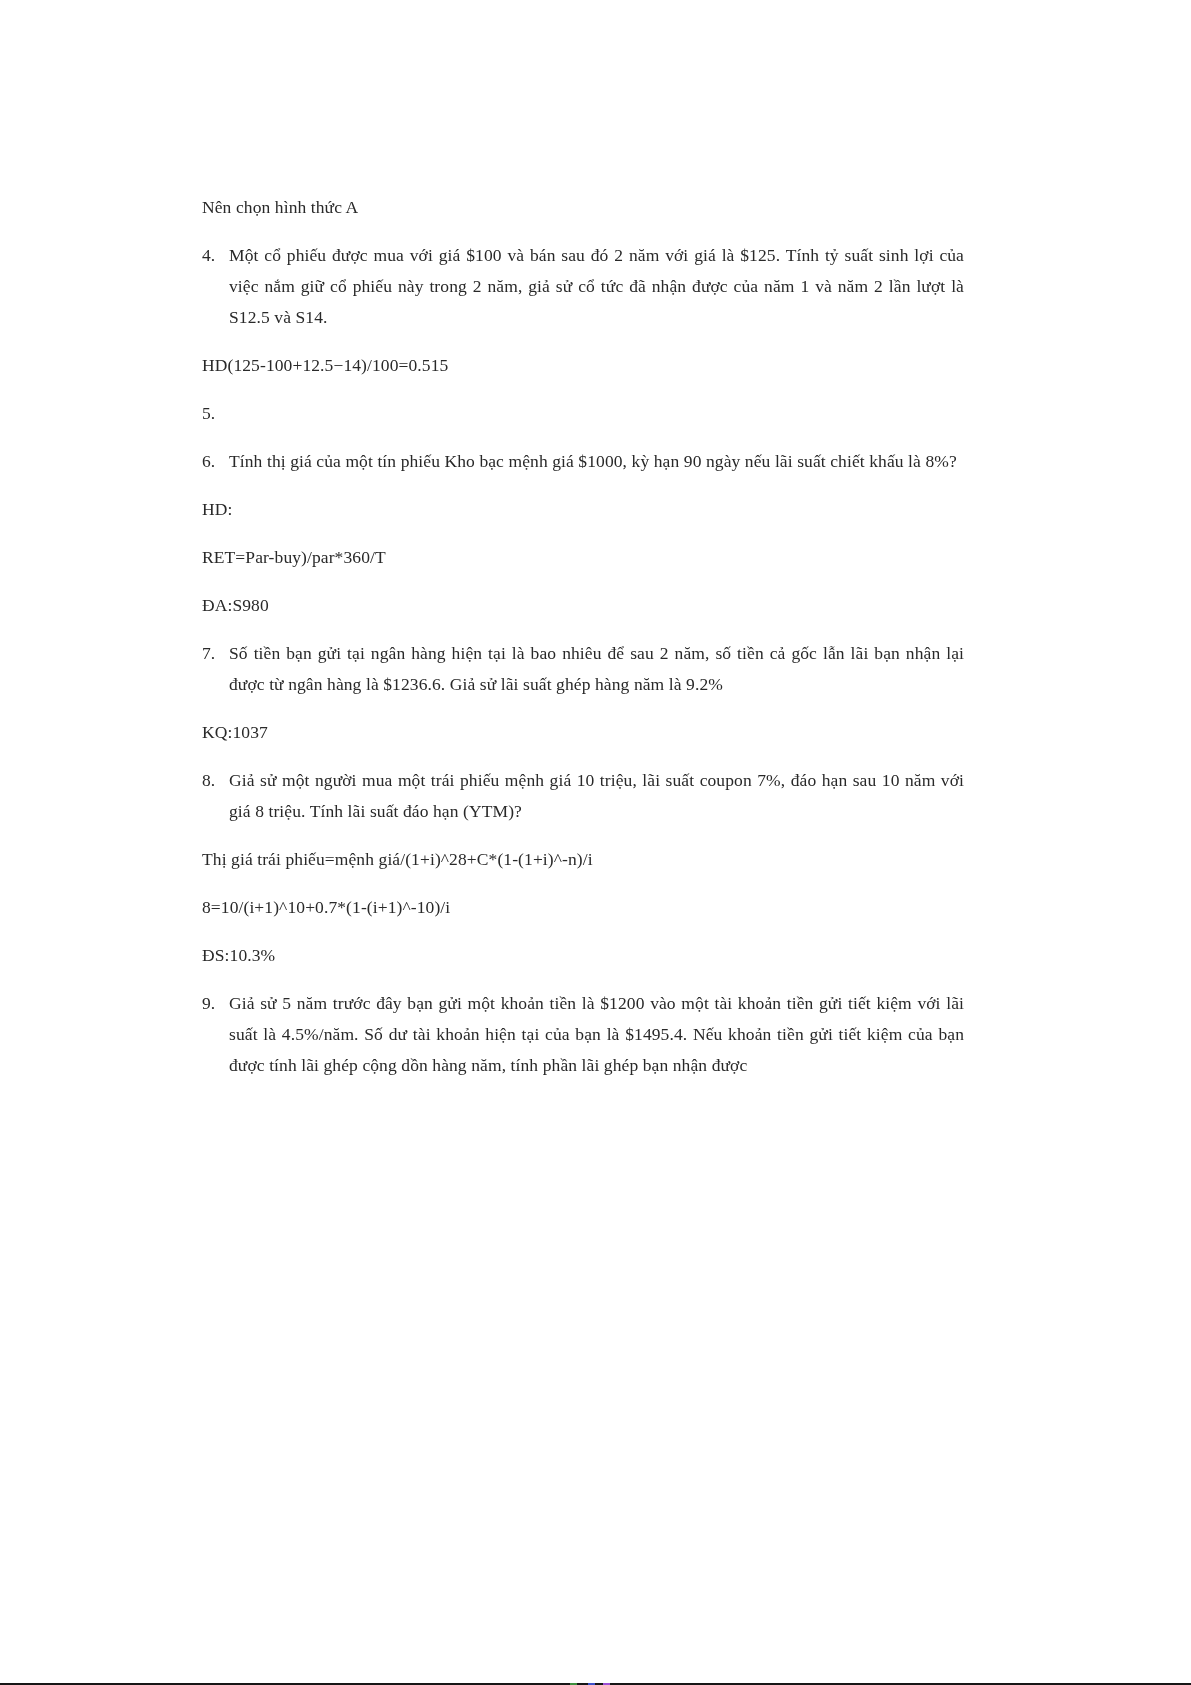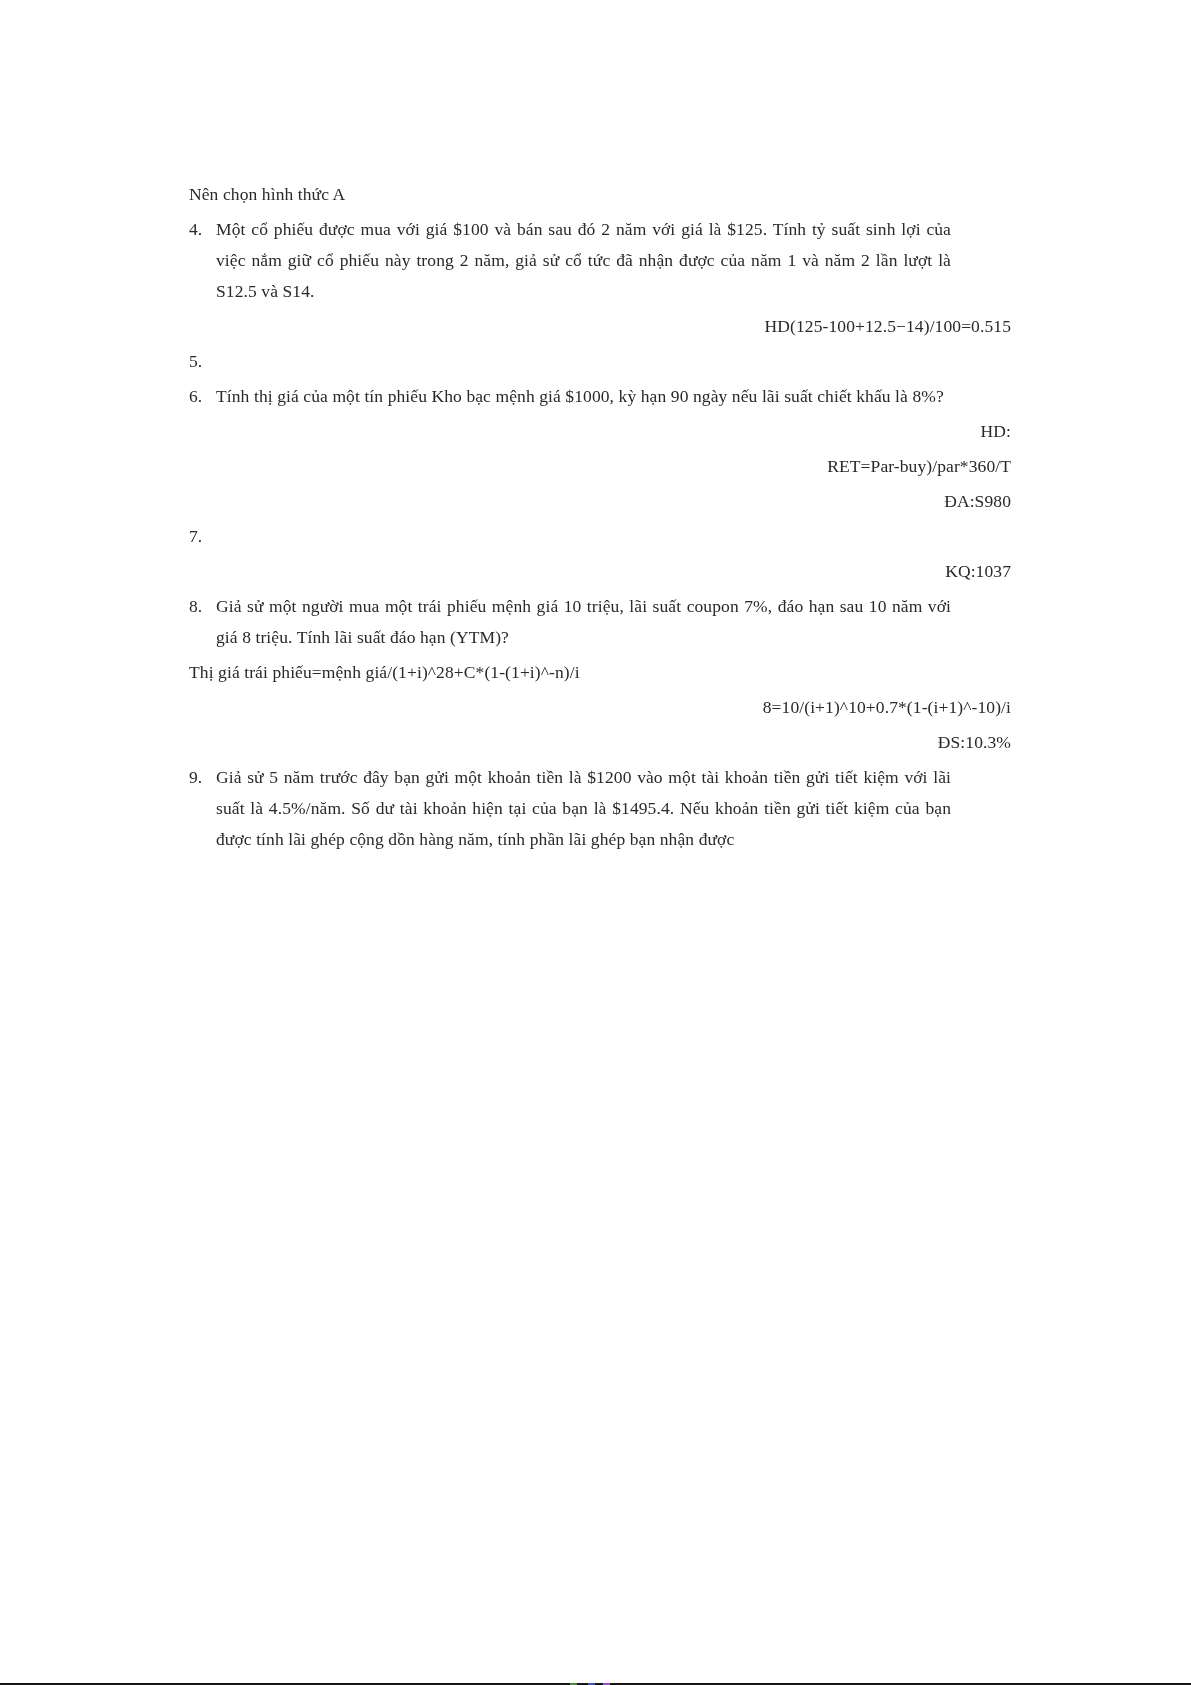--- a/index.html
+++ b/index.html
@@ -21,52 +21,52 @@
     position: absolute;
     left: 185px;
     top: 0;
     width: 830px;
     padding-top: 175px;
     font-size: 17.5px;
     line-height: 31px;
     filter: blur(0.3px) contrast(1.05);
     letter-spacing: 0.1px;
   }
-  .content p, .content div { margin: 4px; }
+  .content p, .content div { margin: 17px; }
   .note { margin-left: 20px; }
   .qitem {
     display: flex;
     margin-left: 50px;
   }
   .qnum {
     flex: 0 0 27px;
   }
   .qtext {
     width: 735px;
     text-align: justify;
     text-justify: inter-word;
   }
-  .sol { margin-left: 77px; text-align: right; }
+  .sol { margin-left: 77px; }
   .full { margin-left: 0; }
 
   
   .m-item4  { margin-top: 9px;  }
   .m-solhd  { margin-top: 12px; }
   .m-item5  { margin-top: 65px; }
   .m-item6  { margin-top: 54px; }
   .m-hd     { margin-top: 18px; }
   .m-ret    { margin-top: 12px; }
   .m-par    { margin-top: 13px; }
   .m-da     { margin-top: 14px; font-family: Liberation Serif, serif; }
   .m-item7  { margin-top: 17px; }
   .m-pv     { margin-top: 18px; }
   .m-kq     { margin-top: 12px; }
   .m-item8  { margin-top: 16px; }
   .m-f1     { margin-top: 15px; }
-  .m-f2     { margin-top: 9px; text-align: right;  }
+  .m-f2     { margin-top: 9px;  }
   .m-ds     { margin-top: 14px; }
   .m-item9  { margin-top: 15px; }
 
   .bottom-bar {
     position: absolute;
     left: 0;
     bottom: 0;
     width: 100%;
     height: 2px;
     background: #161616;
@@ -103,20 +103,21 @@
     <div class="qitem m-item6">
       <span class="qnum">6.</span>
       <span class="qtext">Tính thị giá của một tín phiếu Kho bạc mệnh giá $1000, kỳ hạn 90 ngày nếu lãi suất chiết khấu là 8%?</span>
     </div>
     <p class="sol m-hd">HD:</p>
     <p class="sol m-ret">RET=Par-buy)/par*360/T</p>
     <p class="sol m-da">ĐA:S980</p>
 
     <div class="qitem m-item7">
       <span class="qnum">7.</span>
+      <span class="qtext">Số tiền bạn gửi tại ngân hàng hiện tại là bao nhiêu để sau 2 năm, số tiền cả gốc lẫn lãi bạn nhận lại được từ ngân hàng là $1236.6. Giả sử lãi suất ghép hàng năm là 9.2%</span>
     </div>
     <p class="sol m-kq">KQ:1037</p>
 
     <div class="qitem m-item8">
       <span class="qnum">8.</span>
       <span class="qtext">Giả sử một người mua một trái phiếu mệnh giá 10 triệu, lãi suất coupon 7%, đáo hạn sau 10 năm với giá 8 triệu. Tính lãi suất đáo hạn (YTM)?</span>
     </div>
     <p class="full m-f1">Thị giá trái phiếu=mệnh giá/(1+i)^28+C*(1-(1+i)^-n)/i</p>
     <p class="full m-f2">8=10/(i+1)^10+0.7*(1-(i+1)^-10)/i</p>
     <p class="sol m-ds">ĐS:10.3%</p>

